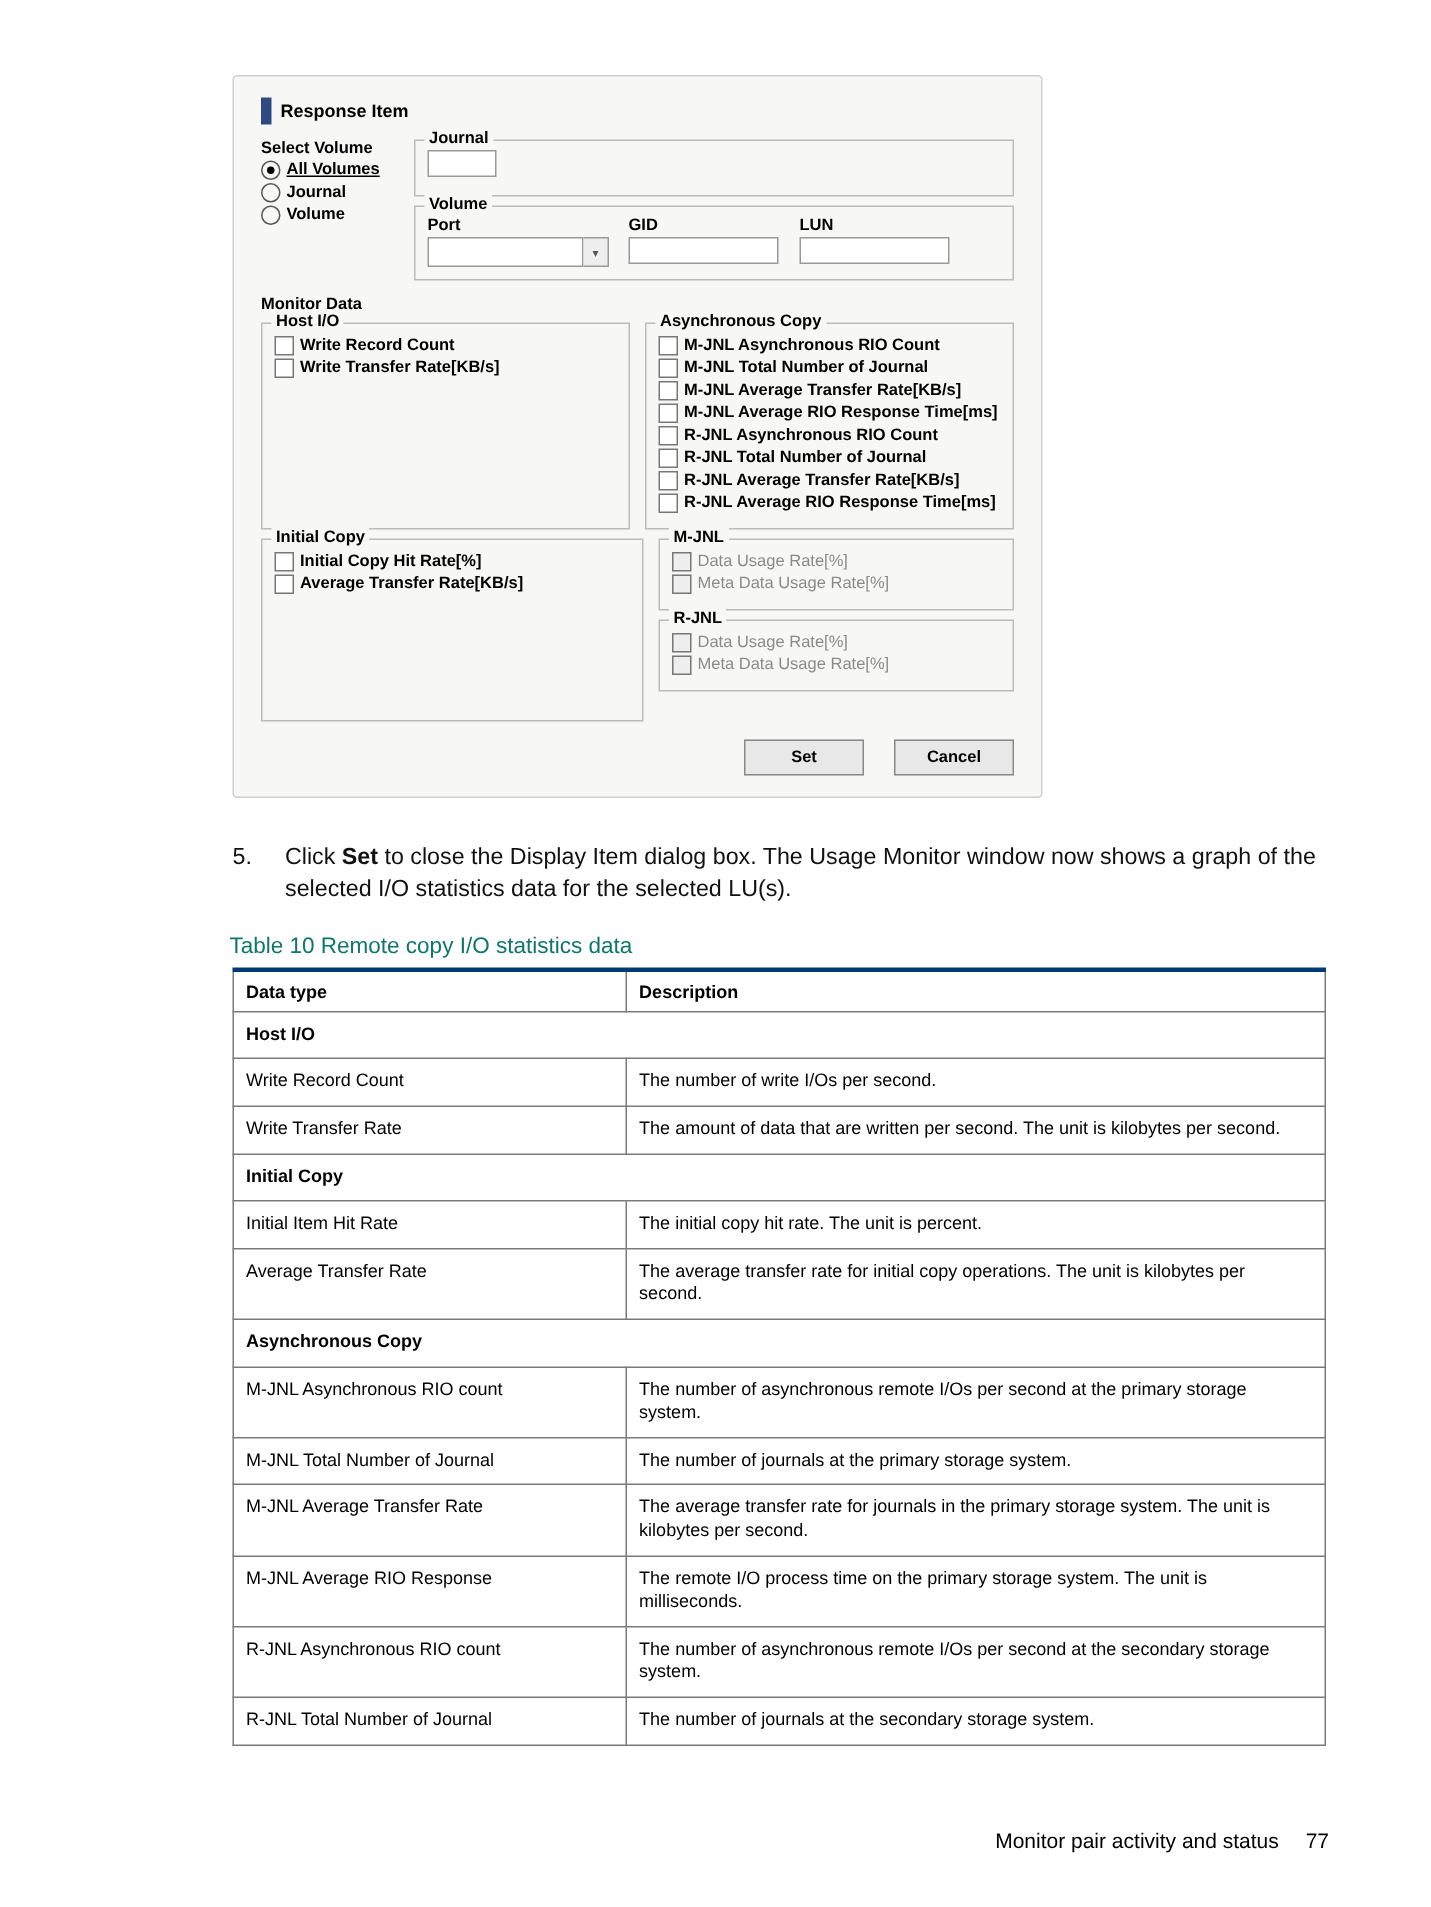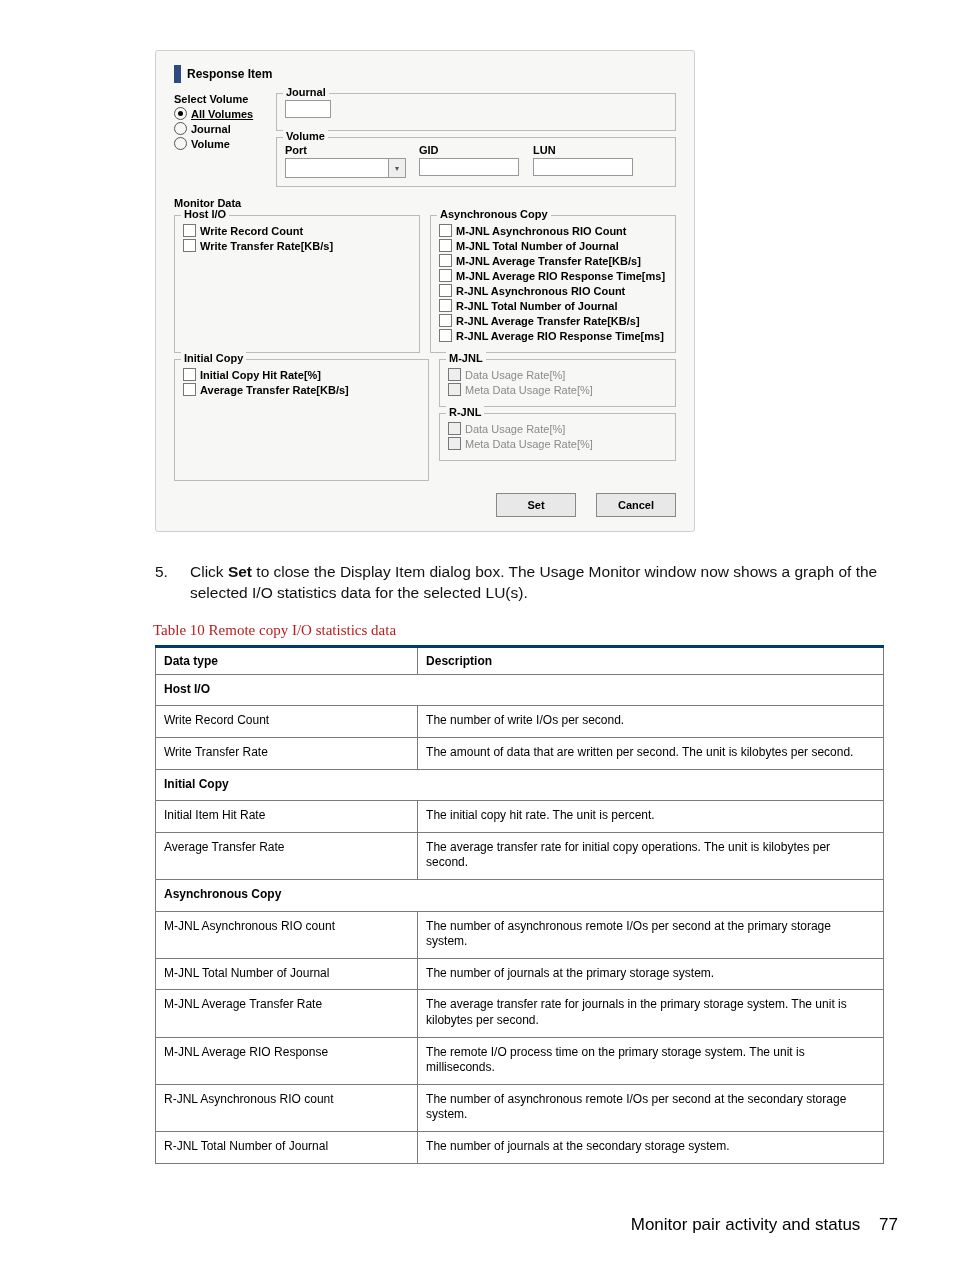--- a/index.html
+++ b/index.html
@@ -49,21 +49,21 @@
   .fieldset { border: 1px solid #bbb; position: relative; margin-top: 6px; padding: 6px 8px 8px 8px; font-size: 11px; }
   .fieldset .legend {
     position: absolute;
     top: -8px;
     left: 6px;
     background: #f7f7f6;
     padding: 0 3px;
     font-size: 11px;
     font-weight: bold;
   }
-  .radio-row, .check-row { display: flex; align-items: center; margin: 2px 0; font-size: 11px; }
+  .radio-row, .check-row { display: flex; margin: 2px 0; font-size: 11px; }
   .radio-row > span:first-child, .check-row > span:first-child { margin-right: 4px; }
   .radio-dot {
     display: inline-flex; align-items:center; justify-content:center;
     width: 11px; height: 11px; border-radius: 50%; border: 1px solid #555;
     margin-right: 4px; font-size: 6px;
   }
   .radio-dot.filled::after { content:''; width:5px; height:5px; border-radius:50%; background:#000; display:block; }
   .cb {
     display:inline-block; width:11px; height:11px; border:1px solid #777; background:#fff;
     margin-right:4px;
@@ -91,23 +91,23 @@
     font-size:15.5px;
     line-height:1.35;
     margin-bottom:18px;
     font-family:"Segoe UI", Arial, sans-serif;
     color:#111;
   }
   .step .num { width:35px; flex:none; }
   .step b { font-weight:bold; }
 
   .table-caption {
-    color:#b91c1c;
+    color:#0f766e;
     font-size:15px;
-    font-family:Liberation Serif, serif;
+    font-family:Liberation Sans, sans-serif;
     margin-bottom:6px;
     margin-left:-2px;
   }
 
   
   table.t10 {
     border-collapse:collapse;
     width:100%;
     font-family:"Segoe UI", Arial, sans-serif;
     font-size:12px;
@@ -128,22 +128,22 @@
     vertical-align:top;
     line-height:1.3;
   }
   table.t10 .section td {
     font-weight:bold;
   }
 
   .footer {
     position:absolute;
     bottom:36px;
-    right:56px;
-    font-size:17px;
+    right:68px;
+    font-size:14px;
     font-family:"Segoe UI", Arial, sans-serif;
   }
   .footer .pg { margin-left:14px; }
 </style>
 </head>
 <body>
 
 <div class="page">
 
   <div class="dialog">

